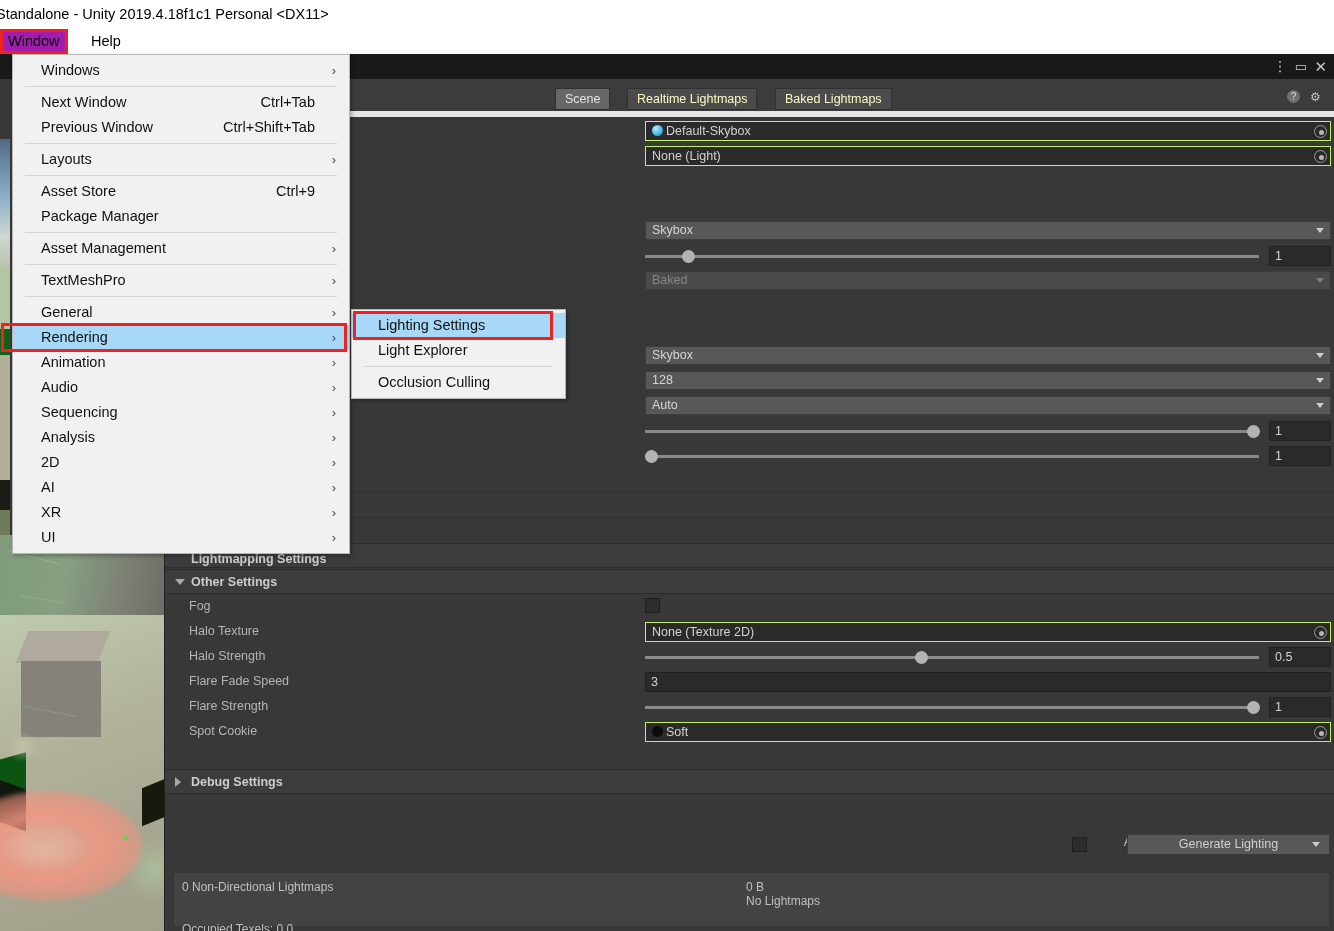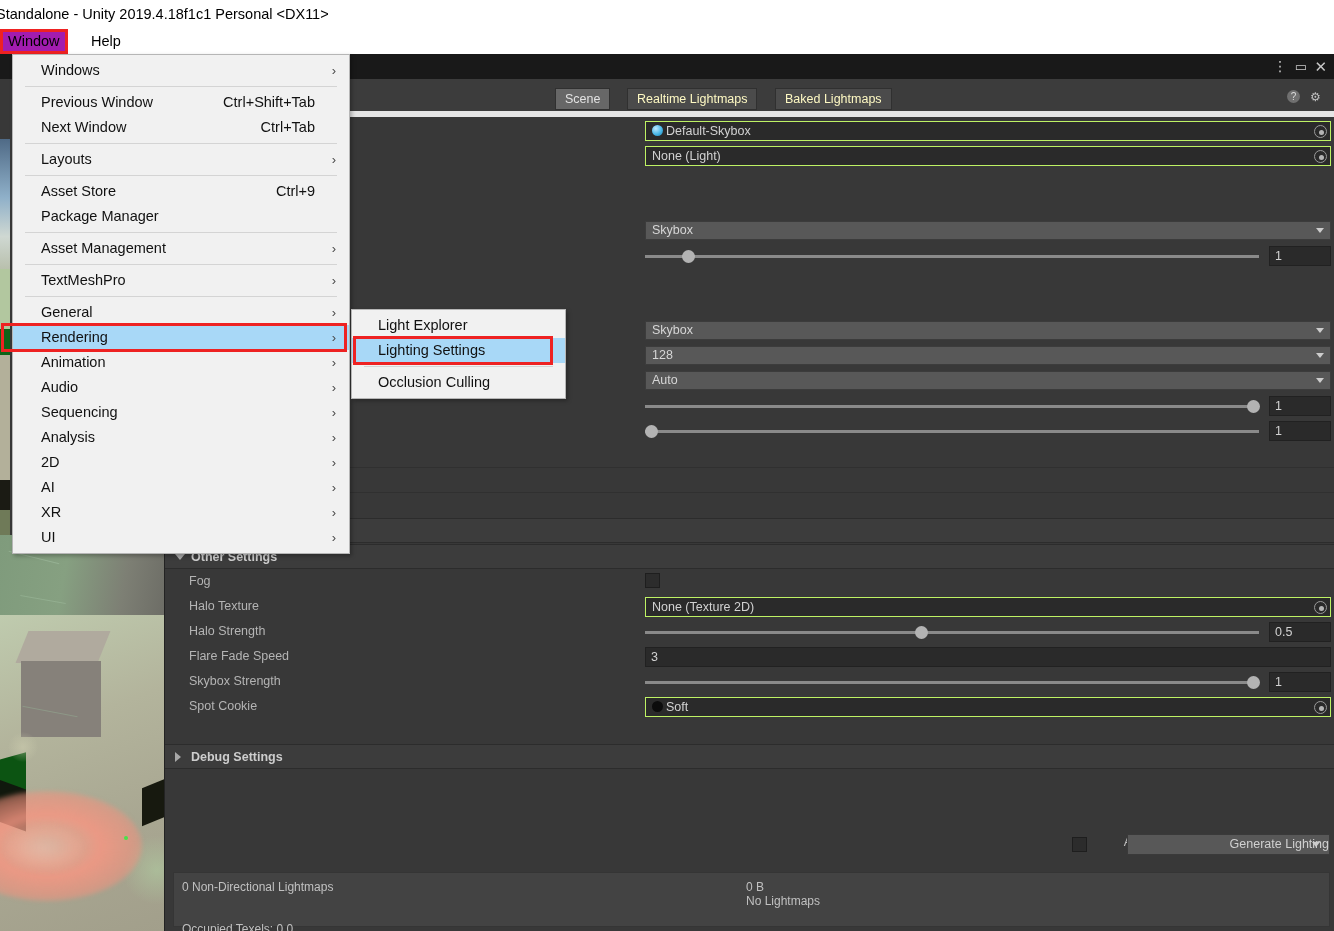--- a/index.html
+++ b/index.html
@@ -199,21 +199,21 @@
   .autogen-box {
     position: absolute; right: 248px; top: 13px; width: 15px; height: 15px;
     background: #2c2c2c; border: 1px solid #1e1e1e;
   }
   .autogen-lbl {
     position: absolute; right: 130px; top: 11px; font-size: 12.5px; color: #c0c0c0;
   }
   .genbtn {
     position: absolute; right: 5px; top: 10px; width: 203px; height: 21px;
     background: #585858; border: 1px solid #3a3a3a;
-    line-height: 19px; text-align: right; font-size: 12.5px; color: #d0d0d0;
+    line-height: 19px; text-align: center; font-size: 12.5px; color: #d0d0d0;
   }
   .genbtn .arrow {
     position: absolute; right: 9px; top: 7px;
     border-left: 4.5px solid transparent; border-right: 4.5px solid transparent;
     border-top: 5.5px solid #cccccc;
   }
 
   
   .stats {
     position: absolute; left: 8px; top: 793px; width: 1157px; height: 55px;
@@ -466,20 +466,28 @@
         <div class="prow">
           <div class="field">
             <div class="sliderwrap">
               <div class="track"></div>
               <div class="knob" style="left:7%"></div>
             </div>
             <div class="numfield">1</div>
           </div>
         </div>
 
+        <div class="prow">
+          <div class="field">
+            <div class="dropdown dim">
+              <span>Baked</span>
+              <span class="arrow"></span>
+            </div>
+          </div>
+        </div>
 
         <div class="prow"></div>
         <div class="prow"></div>
 
         <div class="prow">
           <div class="field">
             <div class="dropdown">
               <span>Skybox</span>
               <span class="arrow"></span>
             </div>
@@ -568,21 +576,21 @@
         </div>
 
         <div class="prow">
           <span class="plabel">Flare Fade Speed</span>
           <div class="field">
             <div class="numfield wide">3</div>
           </div>
         </div>
 
         <div class="prow">
-          <span class="plabel">Skybox Strength</span>
+          <span class="plabel">Flare Strength</span>
           <div class="field">
             <div class="sliderwrap">
               <div class="track"></div>
               <div class="knob" style="left:99%"></div>
             </div>
             <div class="numfield">1</div>
           </div>
         </div>
 
         <div class="prow">
@@ -624,27 +632,27 @@
     </div>
   </div>
 
   <div class="menu">
     <div class="mitem">
       <span>Windows</span>
       <span class="chev">›</span>
     </div>
     <div class="mdiv"></div>
     <div class="mitem">
+      <span>Next Window</span>
+      <span class="shortcut">Ctrl+Tab</span>
+    </div>
+    <div class="mitem">
       <span>Previous Window</span>
       <span class="shortcut">Ctrl+Shift+Tab</span>
     </div>
-    <div class="mitem">
-      <span>Next Window</span>
-      <span class="shortcut">Ctrl+Tab</span>
-    </div>
     <div class="mdiv"></div>
     <div class="mitem">
       <span>Layouts</span>
       <span class="chev">›</span>
     </div>
     <div class="mdiv"></div>
     <div class="mitem">
       <span>Asset Store</span>
       <span class="shortcut">Ctrl+9</span>
     </div>
@@ -699,26 +707,26 @@
       <span>XR</span>
       <span class="chev">›</span>
     </div>
     <div class="mitem">
       <span>UI</span>
       <span class="chev">›</span>
     </div>
   </div>
 
   <div class="submenu">
-    <div class="mitem">
-      <span>Light Explorer</span>
-    </div>
     <div class="mitem highlight">
       <span>Lighting Settings</span>
       <span class="redbox"></span>
     </div>
+    <div class="mitem">
+      <span>Light Explorer</span>
+    </div>
     <div class="mdiv"></div>
     <div class="mitem">
       <span>Occlusion Culling</span>
     </div>
   </div>
 
 </div>
 
 </body></html>

